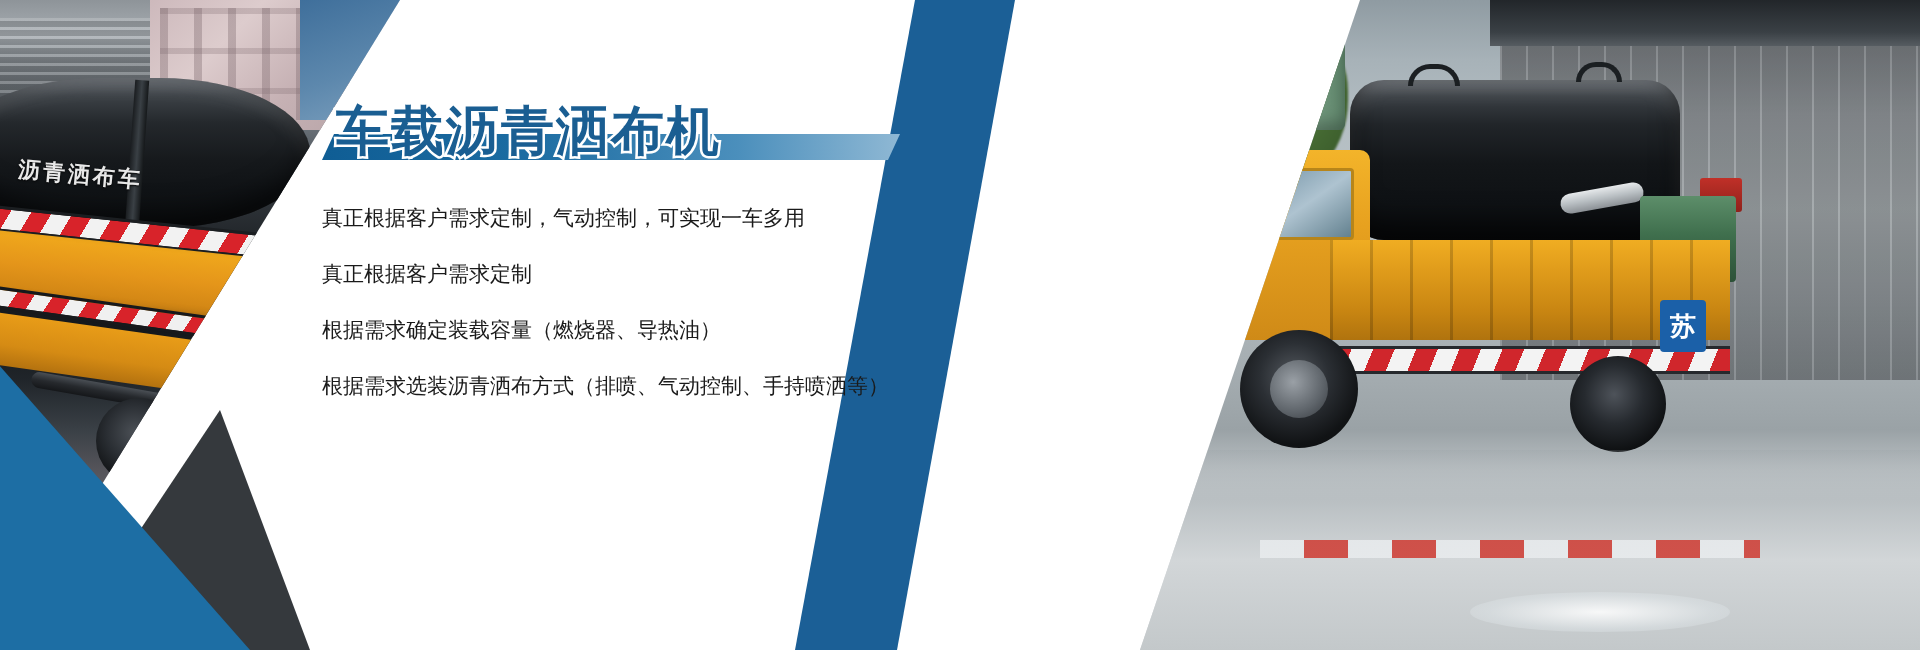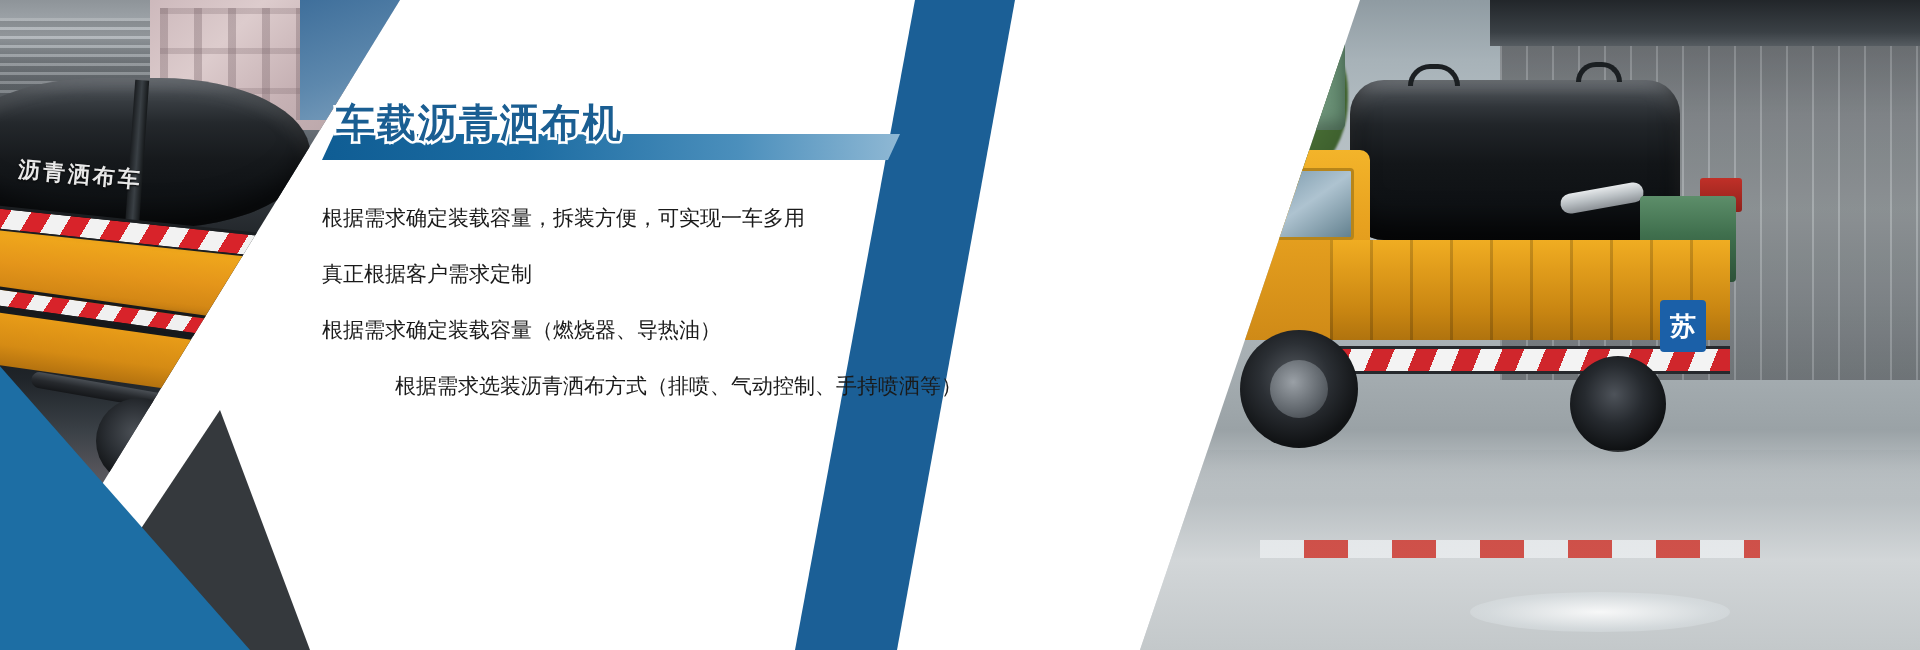--- a/index.html
+++ b/index.html
@@ -334,41 +334,41 @@
   }
   .title-wrap { position:relative; height:78px; }
   .title-bar {
     position:absolute; left:0; top:38px;
     width:578px; height:26px;
     background:linear-gradient(to right, #0f5d94 0%, #1c6ca2 35%, #4b8fbc 72%, #8fb8d4 100%);
     clip-path:polygon(12px 0, 578px 0, 566px 26px, 0 26px);
   }
   .title {
     position:absolute; left:14px; top:0;
-    font-size:39px;
+    font-size:53px;
     font-weight:bold;
     letter-spacing:2px;
     color:#1a5e92;
     -webkit-text-stroke:5px #ffffff;
     paint-order:stroke fill;
     white-space:nowrap;
     font-family:"DejaVu Sans","Liberation Sans",sans-serif;
   }
   .bullets {
     margin-top:34px;
   }
   .bullet {
     font-size:21px;
     color:#1a1a1a;
     line-height:1.0;
     margin-bottom:35px;
     white-space:nowrap;
     font-family:"DejaVu Sans","Liberation Sans",sans-serif;
   }
-  .bullet:last-child { margin-bottom:0;text-align:right; }
+  .bullet:last-child { margin-bottom:0; }
 </style>
 </head>
 <body>
 
 <div class="banner">
 
   <div class="left-photo">
     <div class="left-photo-inner">
       <div class="lp-garage"></div>
       <div class="lp-building"></div>
@@ -417,20 +417,20 @@
   <div class="chev-a"></div>
   <div class="chev-white"></div>
   <div class="chev-b"></div>
 
   <div class="content">
     <div class="title-wrap">
       <div class="title-bar"></div>
       <div class="title">车载沥青洒布机</div>
     </div>
     <div class="bullets">
-      <div class="bullet">根据需求确定装载容量，拆装方便，可实现一车多用</div>
+      <div class="bullet">真正根据客户需求定制，气动控制，可实现一车多用</div>
       <div class="bullet">真正根据客户需求定制</div>
       <div class="bullet">根据需求确定装载容量（燃烧器、导热油）</div>
       <div class="bullet">根据需求选装沥青洒布方式（排喷、气动控制、手持喷洒等）</div>
     </div>
   </div>
 
 </div>
 
 </body></html>

